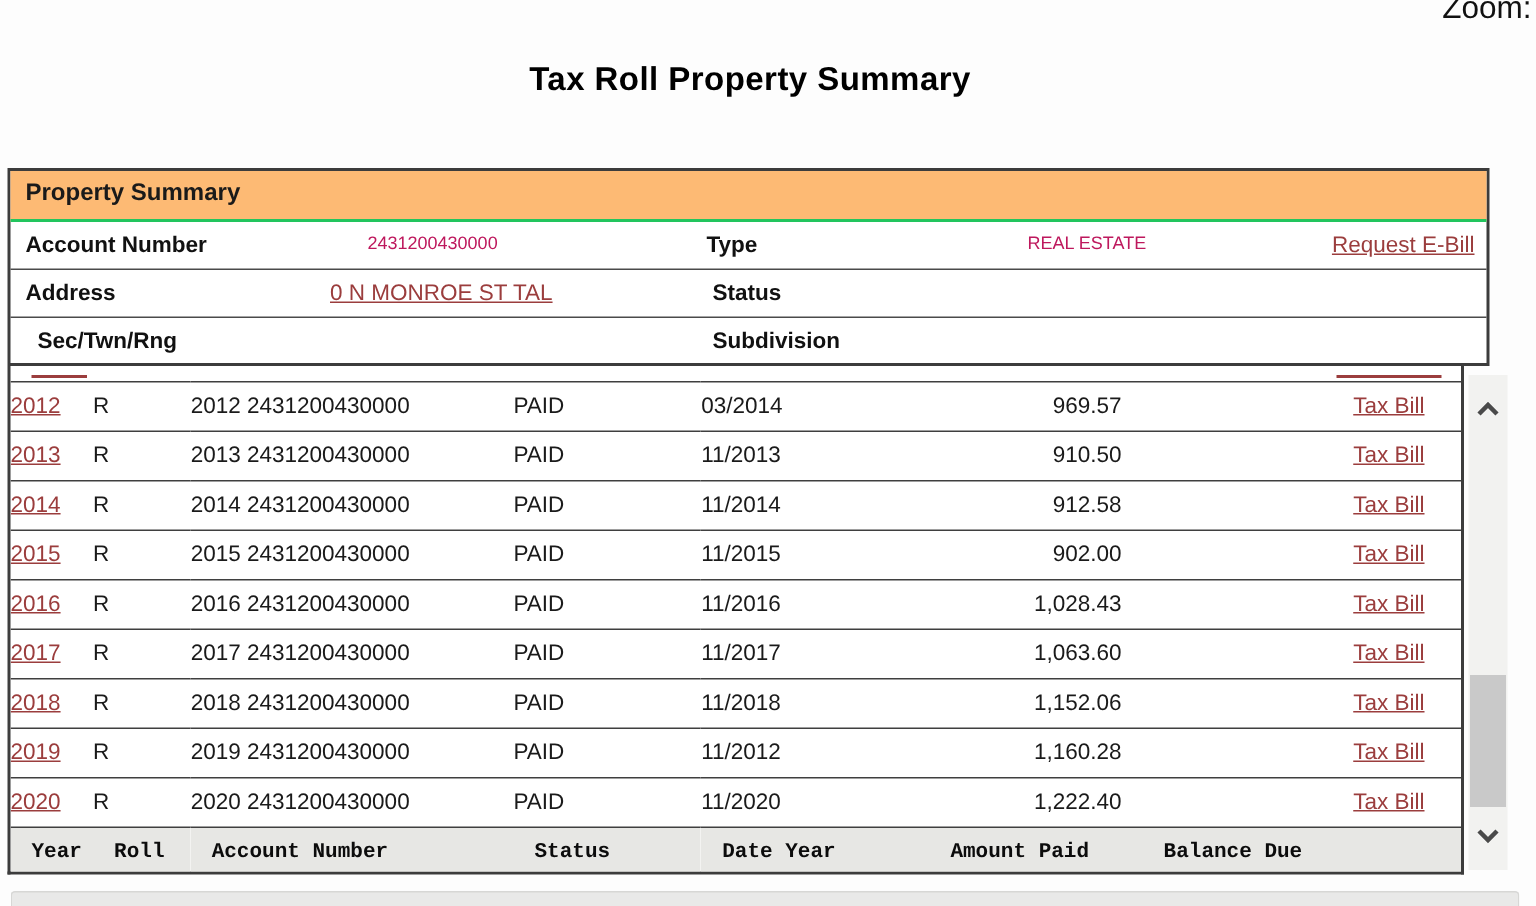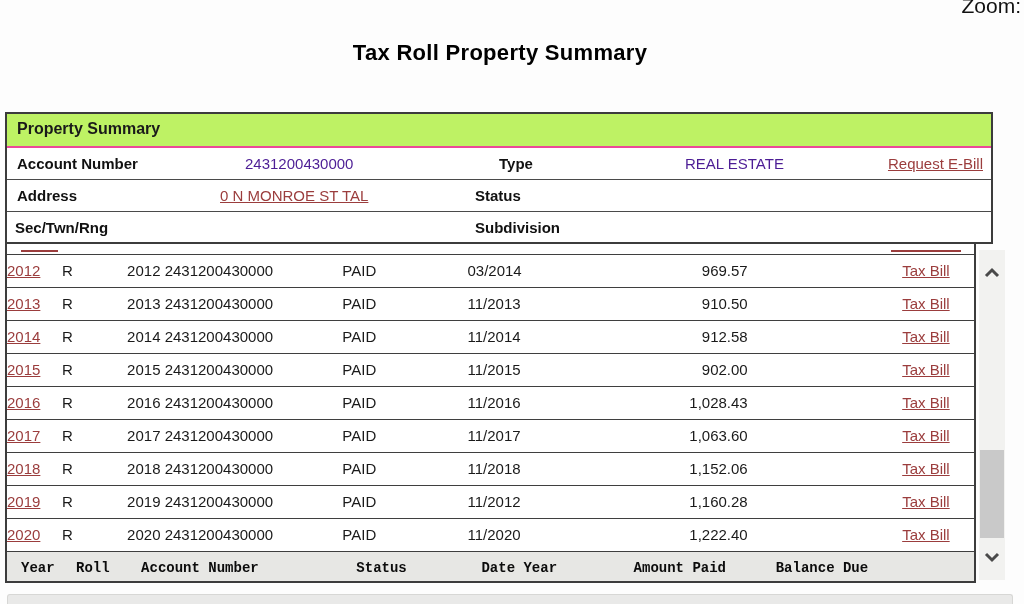--- a/index.html
+++ b/index.html
@@ -8,26 +8,26 @@
     background:#fdfdfd;font-family:"Liberation Sans",sans-serif;color:#1a1a1a;
   }
   
   .zoom-label{position:absolute;top:-6px;right:3px;font-size:21px;color:#111;}
   .page-title{position:absolute;top:40px;left:0;width:1000px;text-align:center;
     font-size:22px;font-weight:bold;color:#000000;letter-spacing:.3px;}
 
   
   .panel{position:absolute;left:5px;top:112px;width:988px;background:#fff;
     border:2px solid #3c3c3c;z-index:5;box-sizing:border-box;}
-  .panel-header{position:relative;height:32px;background:#bef264;border-bottom:2px solid #ec4899;}
+  .panel-header{position:relative;height:32px;background:#fdba74;border-bottom:2px solid #22c55e;}
   .panel-header .hdr-title{position:absolute;left:10px;top:6px;font-size:16px;font-weight:bold;}
   .panel-row{position:relative;height:31px;border-bottom:1px solid #4a4a4a;}
   .panel-row.last{border-bottom:none;height:30px;}
   .lbl{position:absolute;top:7px;font-size:15px;font-weight:bold;color:#111;}
-  .val{position:absolute;top:7px;font-size:15px;color:#4c1d95;}
+  .val{position:absolute;top:7px;font-size:12px;color:#be185d;}
   a.rlink,.rlink{color:#9b3d3d;text-decoration:underline;cursor:pointer;font-size:15px;}
   .panel-header .rlink{position:absolute;right:8px;top:8px;font-size:14.5px;}
   .ebill{position:absolute;right:8px;top:7px;}
 
   
   .table-wrap{position:absolute;left:5px;top:244px;width:971px;height:339px;
     border:2px solid #3c3c3c;border-top:none;background:#fff;z-index:1;
     box-sizing:border-box;overflow:hidden;}
   table.taxes{border-collapse:collapse;width:100%;table-layout:fixed;}
   table.taxes tr{height:33px;}
@@ -66,32 +66,32 @@
 <div class="zoom-label">Zoom:</div>
 <div class="page-title">Tax Roll Property Summary</div>
 
 <div class="panel">
   <div class="panel-header">
     <span class="hdr-title">Property Summary</span>
   </div>
   <div class="panel-row">
     <span class="lbl" style="left:10px;">Account Number</span>
     <span class="val" style="left:238px;">2431200430000</span>
-    <span class="lbl" style="left:492px;">Type</span>
+    <span class="lbl" style="left:464px;">Type</span>
     <span class="val" style="left:678px;">REAL ESTATE</span>
     <a class="rlink ebill">Request E-Bill</a>
   </div>
   <div class="panel-row">
     <span class="lbl" style="left:10px;">Address</span>
     <a class="rlink" style="position:absolute;left:213px;top:7px;">0 N MONROE ST TAL</a>
     <span class="lbl" style="left:468px;">Status</span>
     <span class="val" style="left:680px;"></span>
   </div>
   <div class="panel-row last">
-    <span class="lbl" style="left:8px;">Sec/Twn/Rng</span>
+    <span class="lbl" style="left:18px;">Sec/Twn/Rng</span>
     <span class="lbl" style="left:468px;">Subdivision</span>
   </div>
 </div>
 
 <div class="table-wrap">
   <table class="taxes">
     <colgroup>
       <col class="c-year">
         <col class="c-roll">
         <col class="c-acct">

